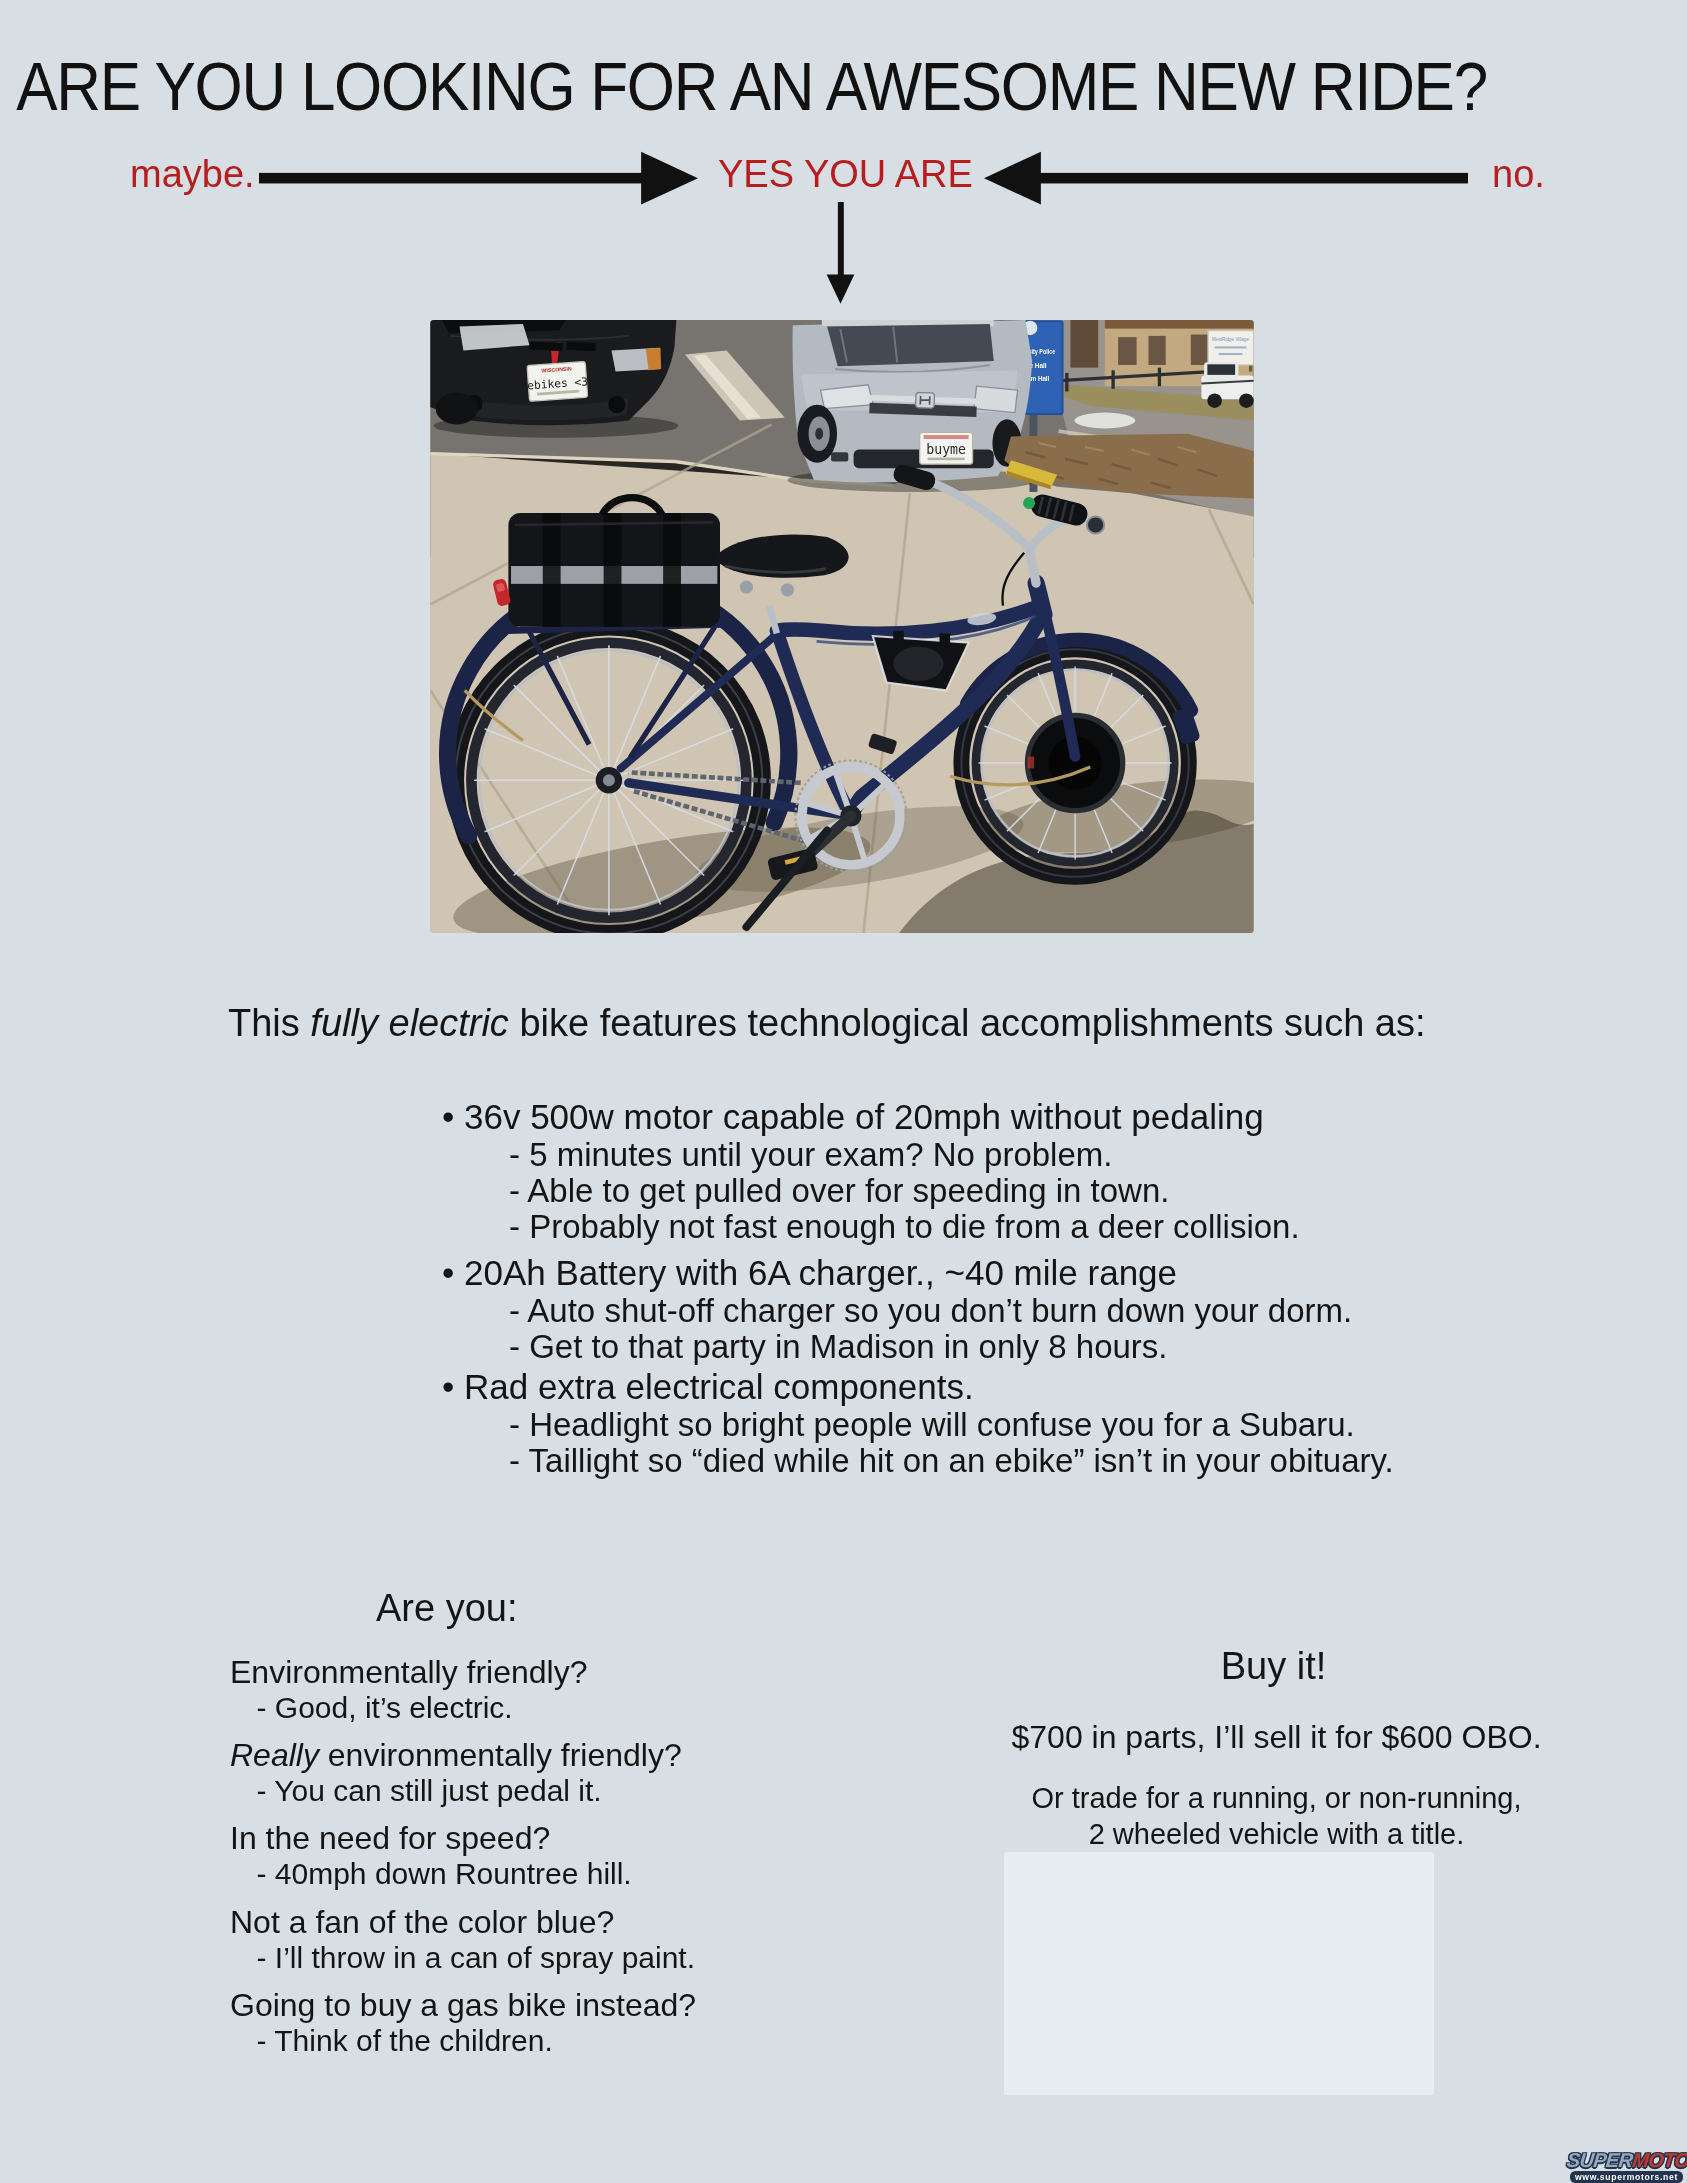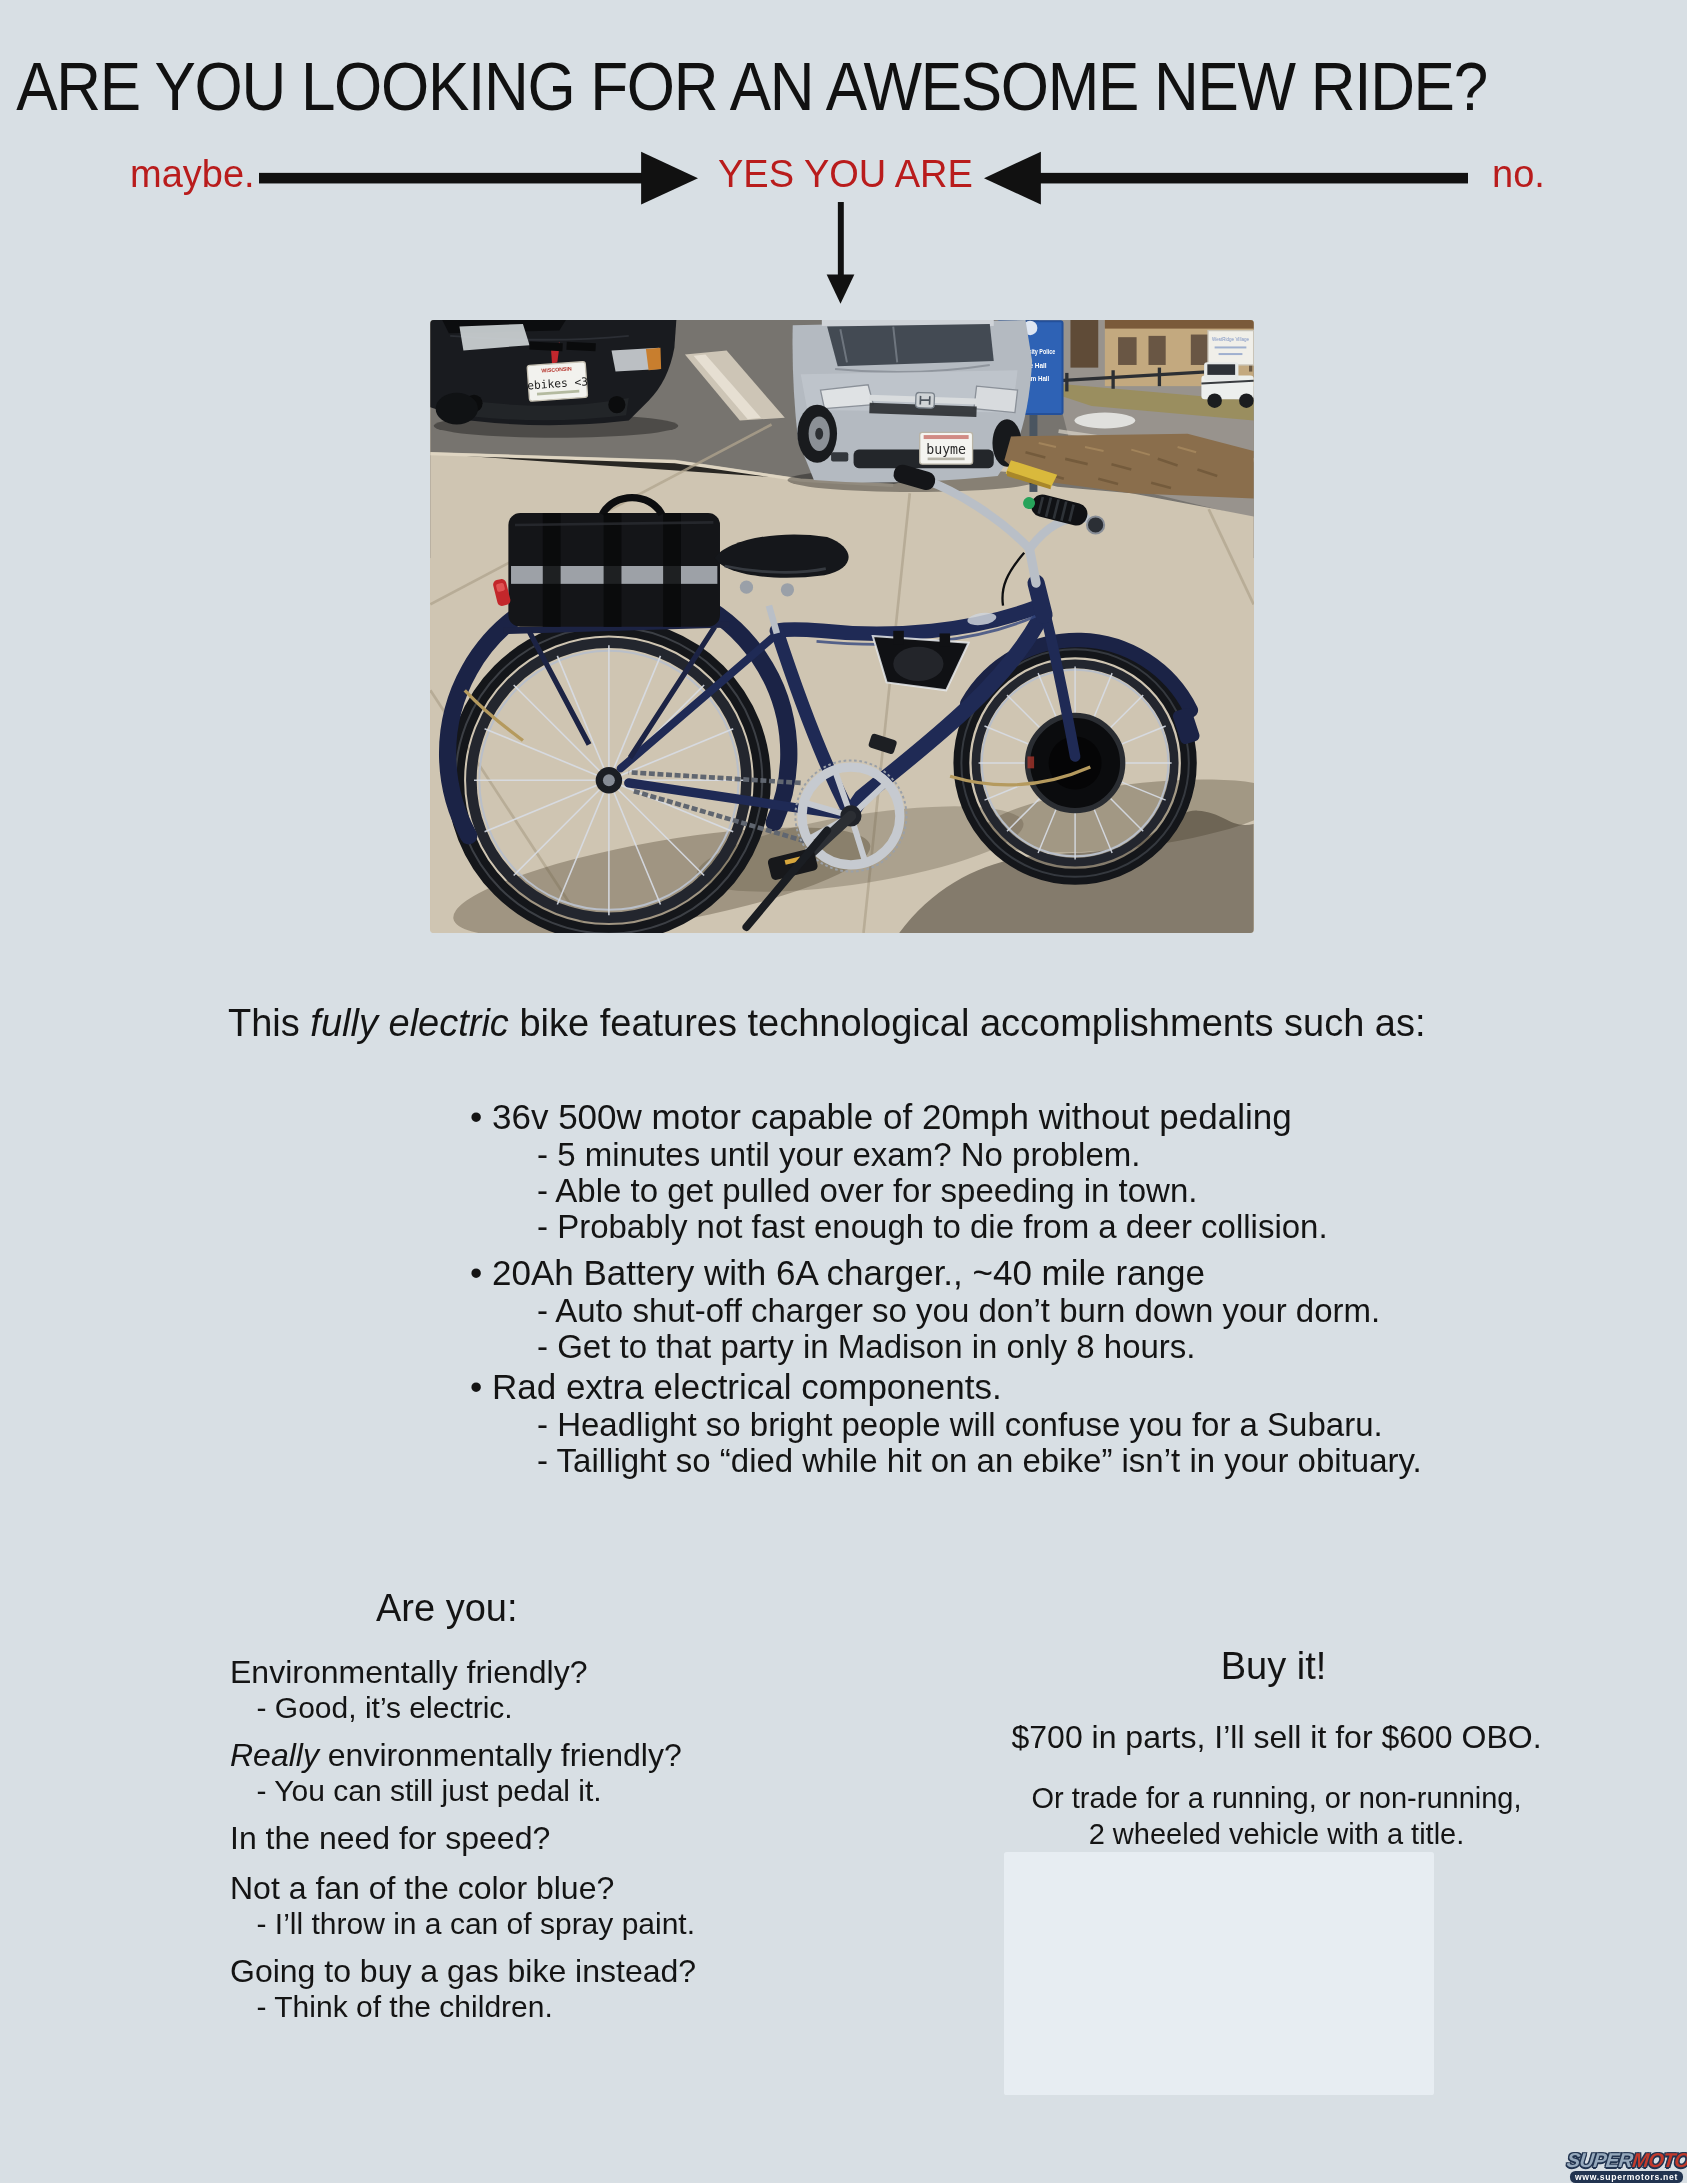--- a/index.html
+++ b/index.html
@@ -26,21 +26,21 @@
   .lbl-no{left:1492px;top:153px;}
 
   .photo-frame{
     left:430px;top:320px;width:824px;height:613px;
     border-radius:4px;overflow:hidden;background:#cfc5b2;
   }
 
   .intro{left:228px;top:1002px;font-size:38px;white-space:nowrap;}
   .it{font-style:italic;}
 
-  .feature-group{left:442px;width:992px;margin-left:28px;}
+  .feature-group{left:442px;width:992px;}
   .fg1{top:1097px;} .fg2{top:1253px;} .fg3{top:1367px;}
   .feature-title{font-size:35px;line-height:40px;white-space:nowrap;}
   .feature-sub{font-size:33px;line-height:36px;margin-left:67px;white-space:nowrap;}
 
   .areyou-heading{left:376px;top:1587px;font-size:38px;}
   .questions{left:230px;top:1653px;width:695px;}
   .q-block{margin-bottom:11.2px;}
   .q-text{font-size:32px;line-height:38px;white-space:nowrap;}
   .q-answer{font-size:30px;line-height:34px;margin-left:26.5px;white-space:nowrap;}
 
@@ -376,20 +376,21 @@
     <div class="q-block">
       <div class="q-text"><span class="it"></span><span>Environmentally friendly?</span></div>
       <div class="q-answer">- Good, it’s electric.</div>
     </div>
     <div class="q-block">
       <div class="q-text"><span class="it">Really</span><span> environmentally friendly?</span></div>
       <div class="q-answer">- You can still just pedal it.</div>
     </div>
     <div class="q-block">
       <div class="q-text"><span class="it"></span><span>In the need for speed?</span></div>
+      <div class="q-answer">- 40mph down Rountree hill.</div>
     </div>
     <div class="q-block">
       <div class="q-text"><span class="it"></span><span>Not a fan of the color blue?</span></div>
       <div class="q-answer">- I’ll throw in a can of spray paint.</div>
     </div>
     <div class="q-block">
       <div class="q-text"><span class="it"></span><span>Going to buy a gas bike instead?</span></div>
       <div class="q-answer">- Think of the children.</div>
     </div>
   </div>

